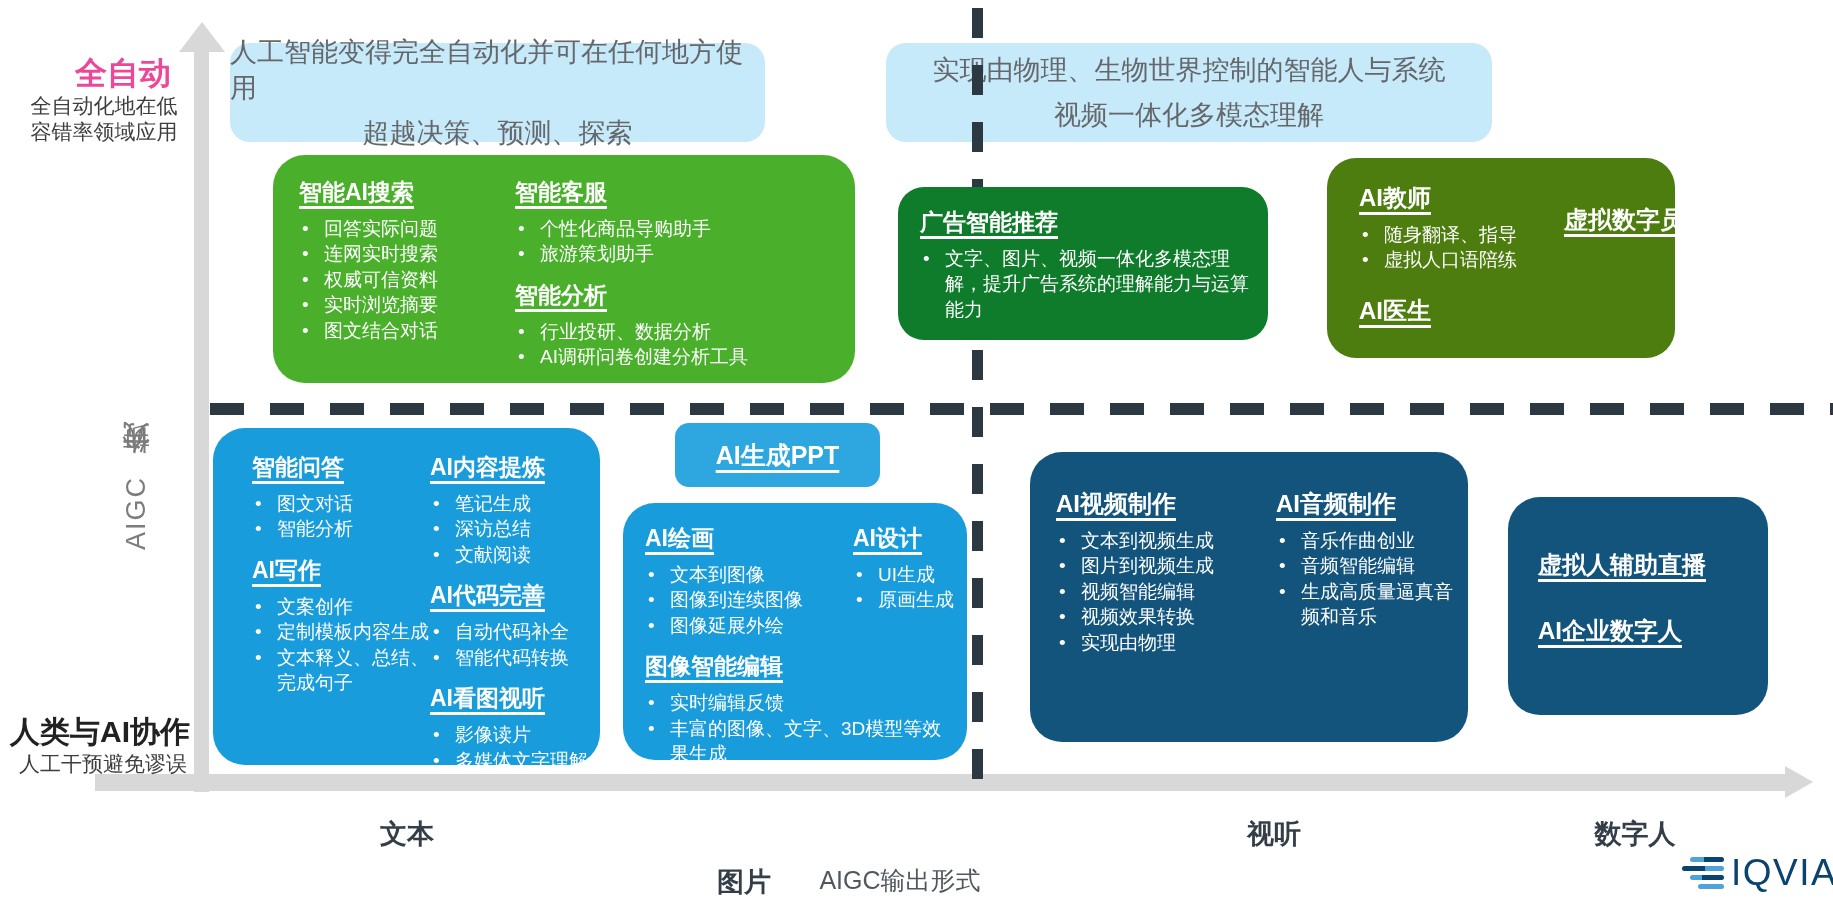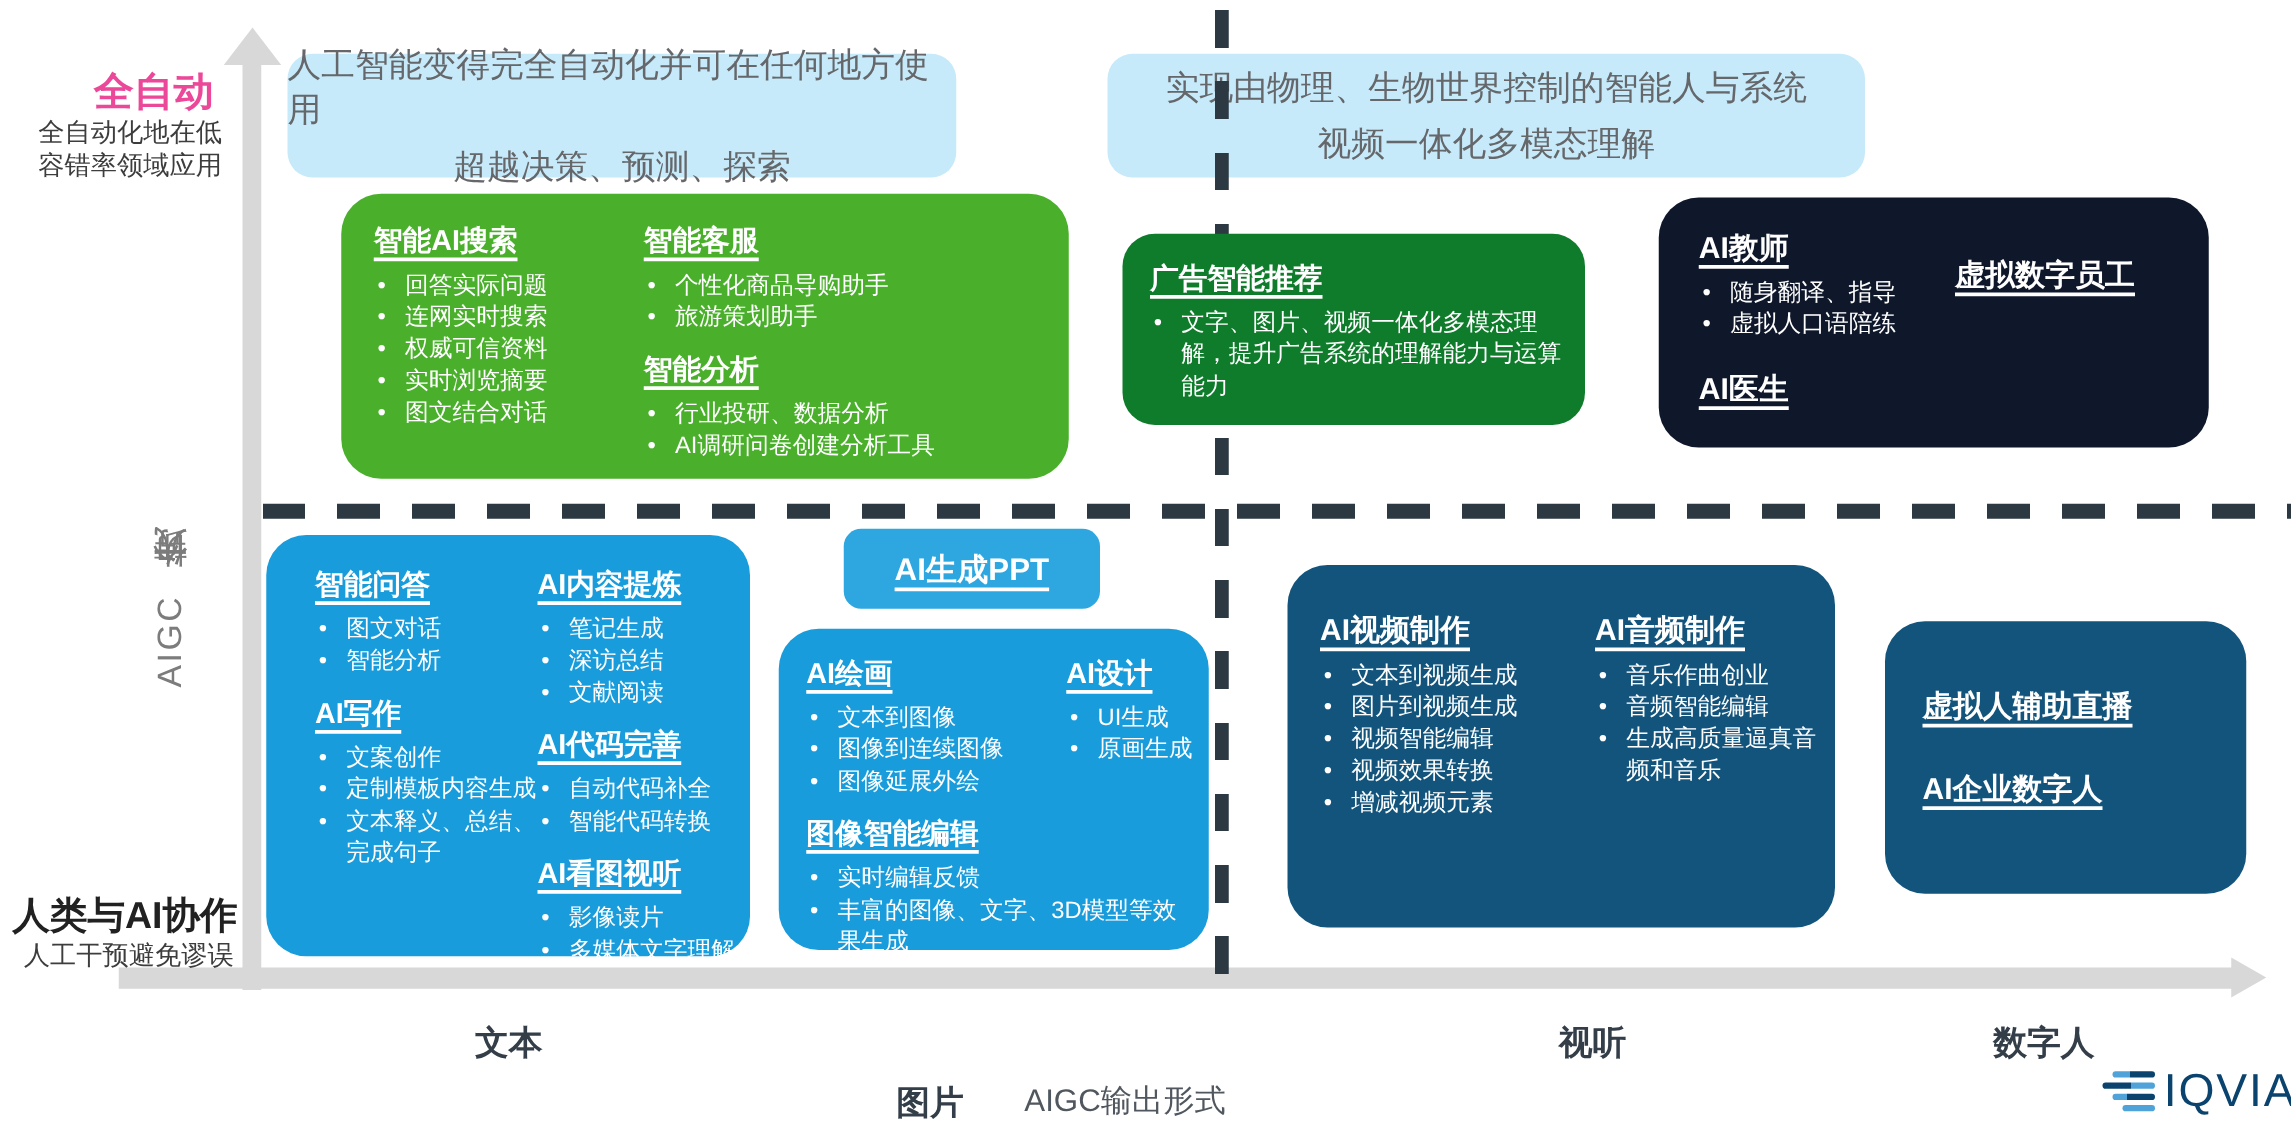--- a/index.html
+++ b/index.html
@@ -34,21 +34,21 @@
   .bullet{display:flex;font-size:19px;line-height:1.34;}
   .dot{flex:0 0 22px;padding-left:3px;}
   .btxt{flex:1;}
 
   .box-green{left:273px;top:155px;width:582px;height:228px;background:#4AAF2B;padding:22px 10px 16px 26px;}
   .box-green .col1{flex:0 0 216px;}
   .box-green .col2{flex:1;}
 
   .box-dgreen{left:898px;top:187px;width:370px;height:153px;background:#0E7C2B;border-radius:26px;padding:20px 18px 14px 22px;}
 
-  .box-teal{left:1327px;top:158px;width:440px;height:200px;background:#0f172a;padding:24px 14px 16px 32px;}
+  .box-teal{left:1327px;top:158px;width:348px;height:200px;background:#4d7c0f;padding:24px 14px 16px 32px;border-radius:29px;}
   .box-teal .col1{flex:0 0 205px;}
   .box-teal .col2{flex:1;}
   .box-teal .sec-title{font-size:24px;}
   .gap-lg{margin-top:22px;}
 
   .box-blue-left{left:213px;top:428px;width:387px;height:337px;background:#189CDB;padding:24px 8px 14px 39px;}
   .box-blue-left .col1{flex:0 0 178px;}
   .box-blue-left .col2{flex:1;}
 
   .box-ppt{left:675px;top:423px;width:205px;height:64px;background:#2EA7E0;border-radius:14px;
@@ -57,21 +57,21 @@
 
   .box-blue-mid{left:623px;top:503px;width:344px;height:257px;background:#189CDB;padding:20px 10px 12px 22px;}
   .box-blue-mid .col1{flex:0 0 208px;}
   .box-blue-mid .col2{flex:1;}
 
   .box-navy{left:1030px;top:452px;width:438px;height:290px;background:#12547C;padding:36px 10px 16px 26px;}
   .box-navy .col1{flex:0 0 220px;}
   .box-navy .col2{flex:1;}
   .box-navy .sec-title{font-size:24px;}
 
-  .box-navy-right{left:1508px;top:497px;width:289px;height:218px;background:#12547C;padding:52px 10px 10px 30px;}
+  .box-navy-right{left:1508px;top:497px;width:260px;height:218px;background:#12547C;padding:52px 10px 10px 30px;}
   .box-navy-right .sec-title{font-size:24px;}
   .box-navy-right .t2{margin-top:34px;}
 
   
   .fa-title{position:absolute;left:123px;top:52px;transform:translateX(-50%);font-size:32px;font-weight:700;color:#ec4899;white-space:nowrap;z-index:2;}
   .fa-sub{position:absolute;left:104px;transform:translateX(-50%);font-size:21px;color:#3D3D3D;white-space:nowrap;z-index:2;}
   .fa-sub1{top:92px;} .fa-sub2{top:118px;}
   .hu-title{position:absolute;left:100px;top:712px;transform:translateX(-50%);font-size:30px;font-weight:700;color:#212121;white-space:nowrap;z-index:2;}
   .hu-sub{position:absolute;left:103px;top:750px;transform:translateX(-50%);font-size:21px;color:#3D3D3D;white-space:nowrap;z-index:2;}
   .y-label{position:absolute;left:118px;top:330px;height:220px;writing-mode:vertical-rl;transform:rotate(180deg);
@@ -375,21 +375,21 @@
               <div class="bullet">
                 <span class="dot">•</span>
                 <span class="btxt">视频智能编辑</span>
               </div>
               <div class="bullet">
                 <span class="dot">•</span>
                 <span class="btxt">视频效果转换</span>
               </div>
               <div class="bullet">
                 <span class="dot">•</span>
-                <span class="btxt">增减视频元素</span>
+                <span class="btxt">实现由物理</span>
               </div>
             </div>
         </div>
       </div>
       <div class="col2">
         <div class="sec">
           <div class="sec-title">AI音频制作</div>
           <div>
               <div class="bullet">
                 <span class="dot">•</span>

